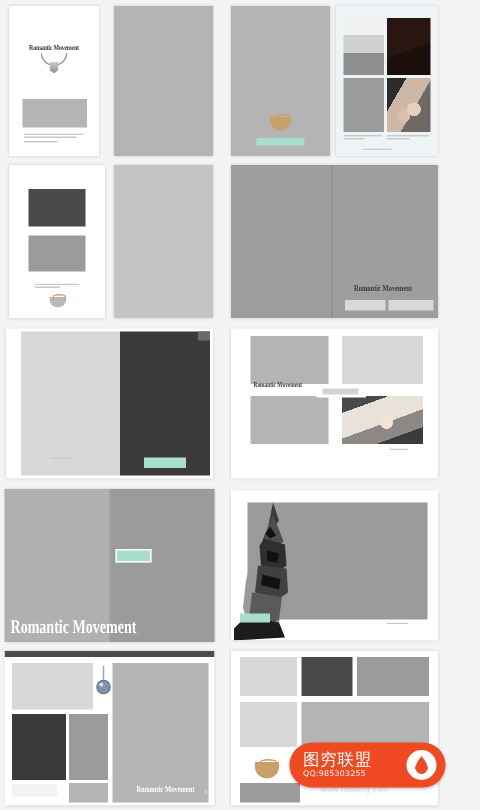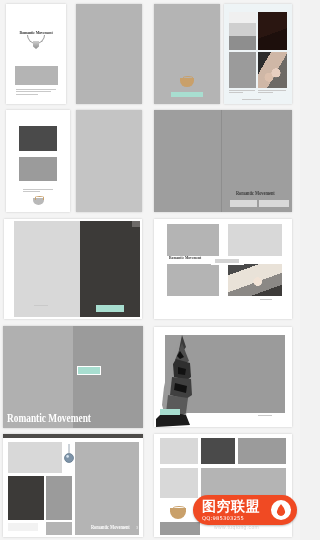--- a/index.html
+++ b/index.html
@@ -155,22 +155,22 @@
     box-shadow:0 1px 2px rgba(0,0,0,.25);
     z-index:30;
   }
   .wm-text{
     flex:1;
     padding-left:9px;
     color:#ffffff;
   }
   .wm-cn{
     font-family:"DejaVu Sans", sans-serif;
-    font-weight:700;
-    font-size:14px;
+    font-weight:400;
+    font-size:11px;
     letter-spacing:.5px;
     line-height:1.05;
     white-space:nowrap;
   }
   .wm-qq{
     font-family:"DejaVu Sans", sans-serif;
     font-size:5.2px;
     letter-spacing:.2px;
     margin-top:1px;
     white-space:nowrap;

